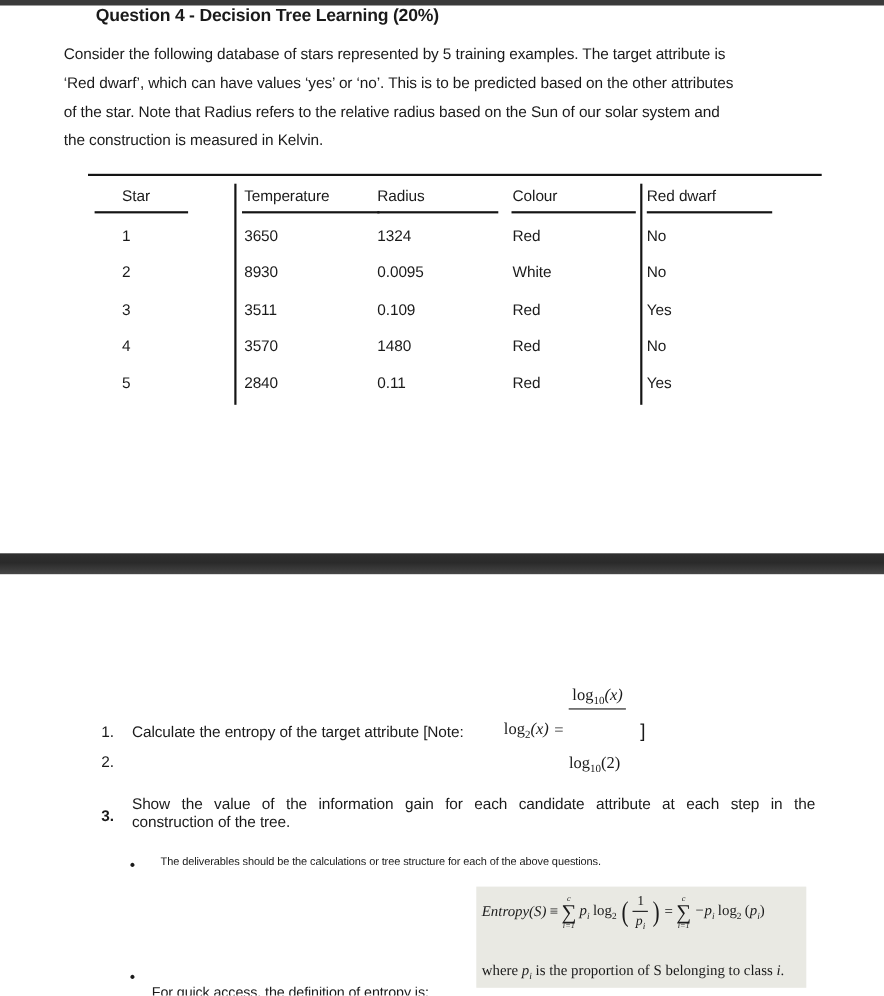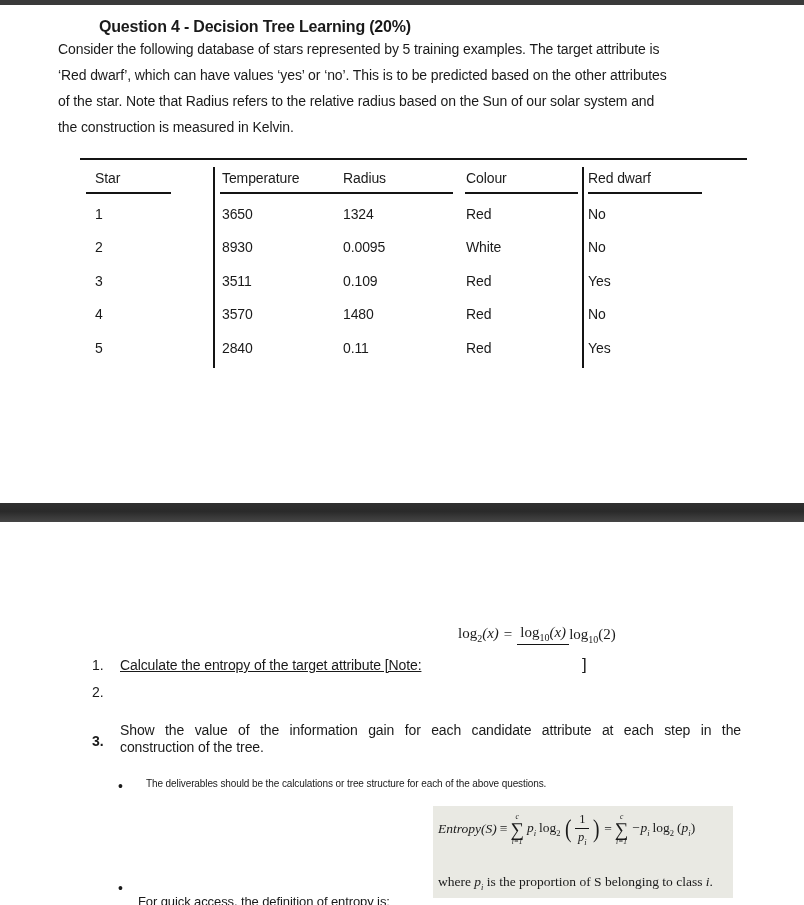--- a/index.html
+++ b/index.html
@@ -9,40 +9,40 @@
     color:#1a1a1a;overflow:hidden;letter-spacing:-0.1px;
   }
   .abs{position:absolute;}
 
   
   .top-bar{left:0;top:0;width:804px;height:5px;background:#3a3a3a;}
   .sep-bar{left:0;top:503px;width:804px;height:19px;
     background:linear-gradient(180deg,#303030 0%,#2a2a2a 45%,#464646 100%);}
 
   
-  .title{left:87px;top:6px;font-size:16px;font-weight:bold;letter-spacing:-0.2px;margin:12px;}
+  .title{left:87px;top:6px;font-size:16px;font-weight:bold;letter-spacing:-0.2px;margin:0;}
   .intro{left:58px;top:36px;width:710px;}
   .iline{white-space:nowrap;height:26px;line-height:26px;font-size:14px;}
 
   
   .rule-top{left:80px;top:158px;width:667px;height:2px;background:#141414;}
   .vline{width:2px;top:167px;height:201px;background:#141414;}
   .vl1{left:213px;} .vl2{left:582px;}
   .hul{height:1.5px;background:#141414;top:192px;}
   .ul0{left:86px;width:85px;} .ul1{left:220px;width:125px;} .ul2{left:343px;width:110px;}
   .ul3{left:465px;width:113px;} .ul4{left:588px;width:114px;}
   .th,.td{font-size:14px;white-space:nowrap;}
   .th{top:170px;}
-  .cx0{left:95px;} .cx1{left:222px;} .cx2{left:343px;} .cx3{left:466px;} .cx4{left:588px;}
+  .cx0{left:111px;} .cx1{left:222px;} .cx2{left:343px;} .cx3{left:466px;} .cx4{left:588px;}
   .ry0{top:206px;} .ry1{top:239px;} .ry2{top:273px;} .ry3{top:306px;} .ry4{top:340px;}
   .note-formula{left:458px;top:624px;display:flex;align-items:center;gap:5px;
     font-family:"Liberation Serif","DejaVu Serif",serif;font-size:15px;letter-spacing:0;}
   .note-formula sub{font-size:10px;}
   .mi{font-style:italic;}
-  .mf-frac{display:inline-flex;flex-direction:row;align-items:flex-end;}
+  .mf-frac{display:inline-flex;flex-direction:column;align-items:flex-start;gap:40px;}
   .mf-num{padding:0 3px 1px 3px;border-bottom:1.2px solid #141414;}
   .mf-den{padding-top:1px;}
   .close-bracket{left:582px;top:655px;font-size:17px;}
 
   
   .qnum{left:92px;font-size:14px;}
   .qtext{left:120px;font-size:14px;white-space:nowrap;}
   .qblock{left:120px;width:621px;font-size:14px;}
   .jline{text-align:justify;text-align-last:justify;white-space:nowrap;height:17px;line-height:17px;}
   .nline{height:17px;line-height:17px;white-space:nowrap;}
@@ -138,21 +138,21 @@
   <span><span>log</span><sub>2</sub><span class="mi">(x)</span></span>
   <span>=</span>
   <span class="mf-frac">
     <span class="mf-num"><span>log</span><sub>10</sub><span class="mi">(x)</span></span>
     <span class="mf-den"><span>log</span><sub>10</sub><span>(2)</span></span>
   </span>
 </div>
 <span class="abs close-bracket">]</span>
 
 <span class="abs qnum" style="top:657px;">1.</span>
-<span class="abs qtext" style="top:657px;text-decoration:underline;">Calculate the entropy of the target attribute [Note:</span>
+<span class="abs qtext" style="top:657px;">Calculate the entropy of the target attribute [Note:</span>
 
 <span class="abs qnum" style="top:684px;">2.</span>
 <div class="abs qblock" style="top:684px;">
 </div>
 
 <span class="abs qnum bold" style="top:733px;">3.</span>
 <div class="abs qblock" style="top:722px;">
   <div class="jline">Show the value of the information gain for each candidate attribute at each step in the</div>
   <div class="nline">construction of the tree.</div>
 </div>

